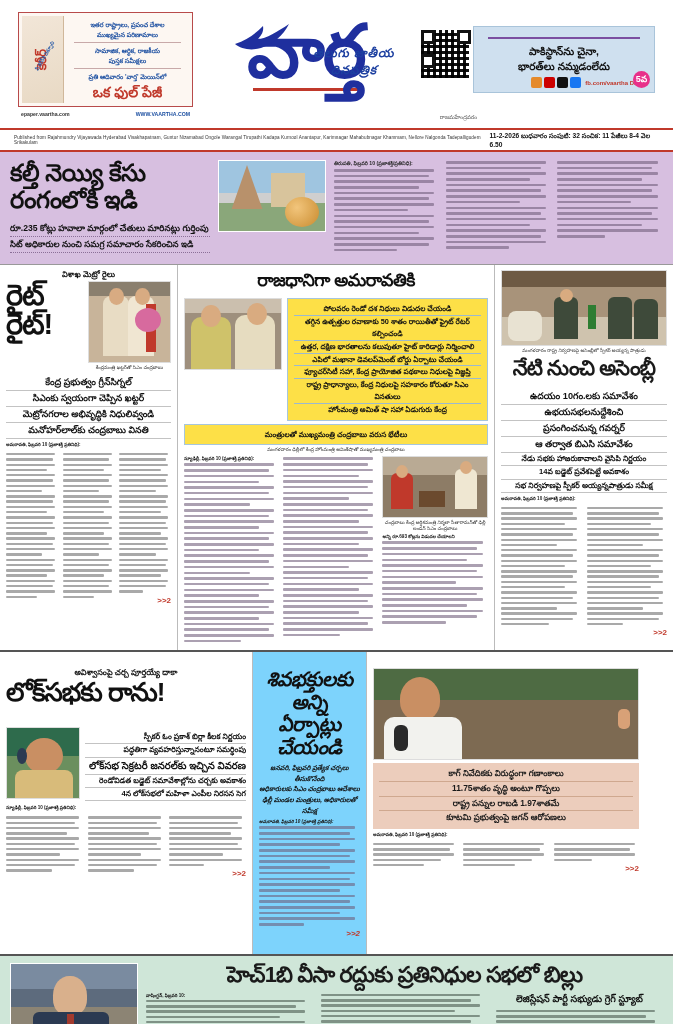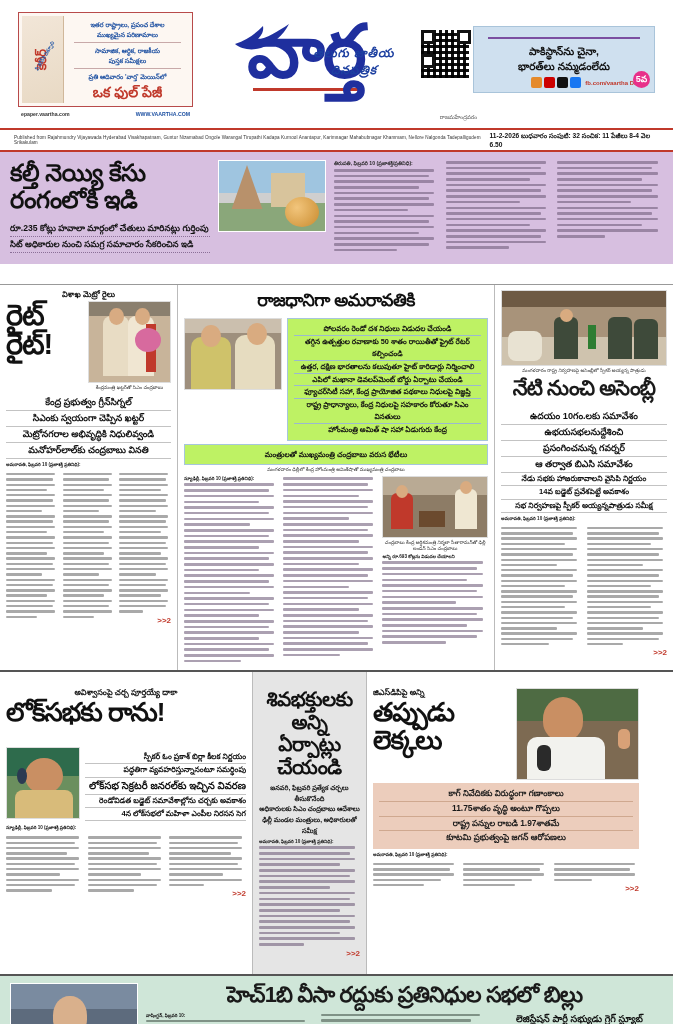--- a/index.html
+++ b/index.html
@@ -76,50 +76,50 @@
   .lb-photo .laddu { position:absolute; right:6px; bottom:4px; width:34px; height:30px; border-radius:50%; background:radial-gradient(circle at 35% 35%,#f2c57c,#c98b2e); }
   .lb-body { flex:1; display:flex; gap:6px; }
   .lb-col { flex:1; }
   .lead-in { font-size:5.2px; font-weight:bold; color:#2b2b2b; }
   .txt-lines { margin-top:1px; }
   .txt-lines i { display:block; height:2.6px; background:#6f5c78; opacity:.58; margin-bottom:3.1px; border-radius:1px; }
   .txt-lines i.s80{width:80%} .txt-lines i.s90{width:90%} .txt-lines i.s70{width:70%} .txt-lines i.s60{width:60%}
   .txt-lines i.s45{width:45%} .txt-lines i.s95{width:95%}
 
   
-  .maingrid { display:flex; border-top:1px solid #999;margin-top:20px; }
+  .maingrid { display:flex; border-top:1px solid #999; }
   .col { padding:5px 6px; }
   .col.left { width:178px; border-right:1px solid #bbb; }
   .col.mid  { width:317px; border-right:1px solid #bbb; }
   .col.right{ width:178px; }
 
   .kicker { font-size:8px; font-weight:bold; color:#111; text-align:center; }
   .bighead { font-size:29px; font-weight:bold; color:#111; line-height:1.0; text-align:left; letter-spacing:-1px; }
   .photo { background:#c9c2b4; border:1px solid #ddd; position:relative; overflow:hidden; }
   .cap { font-size:4.8px; color:#333; text-align:center; margin-top:2px; }
 
   .deck { text-align:center; margin-top:4px; }
   .deck div { font-size:9.2px; font-weight:bold; color:#111; line-height:1.62; border-bottom:1px solid #c3c3c3; }
 
   .bodycols { display:flex; gap:5px; margin-top:4px; }
   .bodycol { flex:1; }
   .bodycol .txt-lines i { background:#5a5a5a; opacity:.52; height:2.4px; margin-bottom:2.9px; }
 
   
   .mainhead-k { font-size:17.5px; font-weight:bold; text-align:center; color:#111; letter-spacing:-0.5px;}
   .mainhead { font-size:31px; font-weight:bold; text-align:center; color:#111; line-height:1.04; letter-spacing:-1.2px; }
-  .bluebox { background:#bef264; border:1px solid #a7c6dc; padding:4px 6px; }
+  .bluebox { background:#fde047; border:1px solid #a7c6dc; padding:4px 6px; }
   .bluebox div { font-size:7.3px; font-weight:bold; color:#111; text-align:center; line-height:1.62; border-bottom:1px solid #9bb9cf; }
   .bluebox div:last-child { border-bottom:0; }
 
   
   .lower { display:flex; border-top:2px solid #555; }
   .lower .cell { padding:16px 6px; }
   .cell.a { width:253px; border-right:1px solid #bbb; }
-  .cell.b { width:114px; border-right:1px solid #bbb; background:#e5e5e5; }
+  .cell.b { width:114px; border-right:1px solid #bbb; background:#7dd3fc;font-style:italic; }
   .cell.c { width:278px; }
   .cell.b .bighead2 { font-size:20px; font-weight:bold; text-align:center; line-height:1.12; letter-spacing:-0.5px;}
   .bighead2 { font-size:26px; font-weight:bold; color:#111; line-height:1.06; letter-spacing:-1px; }
 
   .peach { background:#eccdbc; padding:4px 6px; }
   .peach div { font-size:8.4px; font-weight:bold; text-align:center; line-height:1.62; border-bottom:1px solid #cfa88f; }
   .peach div:last-child{ border-bottom:0; }
 
   
   .h1bband { background:#cfe6d8; border-top:2px solid #555; padding:7px 10px 6px; display:flex; gap:8px; }
@@ -720,25 +720,20 @@
           <i class="s95"></i>
           <i class="s80"></i>
           <i class="s95"></i>
           <i class="s45"></i>
       </div>
       <div class="moreflag"><span>&gt;&gt;2</span></div>
     </div>
 
     <div class="cell c">
       <div style="display:flex;gap:5px;">
-        <div style="flex:0 0 138px;">
-          <div class="kicker" style="text-align:left;">జిఎస్‌డిపిపై అన్ని</div>
-          <div class="bighead2">తప్పుడు</div>
-          <div class="bighead2">లెక్కలు</div>
-        </div>
         <div style="flex:1;">
           <div class="photo" style="height:92px;background:linear-gradient(180deg,#4e6b43 0 35%,#7d6a52 35% 100%);">
             <div style="position:absolute;left:26px;top:8px;width:40px;height:44px;border-radius:50% 50% 44% 44%;background:#c98f63;"></div>
             <div style="position:absolute;left:10px;top:48px;width:78px;height:44px;background:#f2f2ee;border-radius:10px 10px 0 0;"></div>
             <div style="position:absolute;left:20px;top:56px;width:14px;height:26px;border-radius:6px;background:#2a2a2a;"></div>
             <div style="position:absolute;right:8px;top:40px;width:12px;height:20px;border-radius:5px;background:#d8a177;"></div>
           </div>
         </div>
       </div>
       <div class="peach" style="margin-top:3px;">

